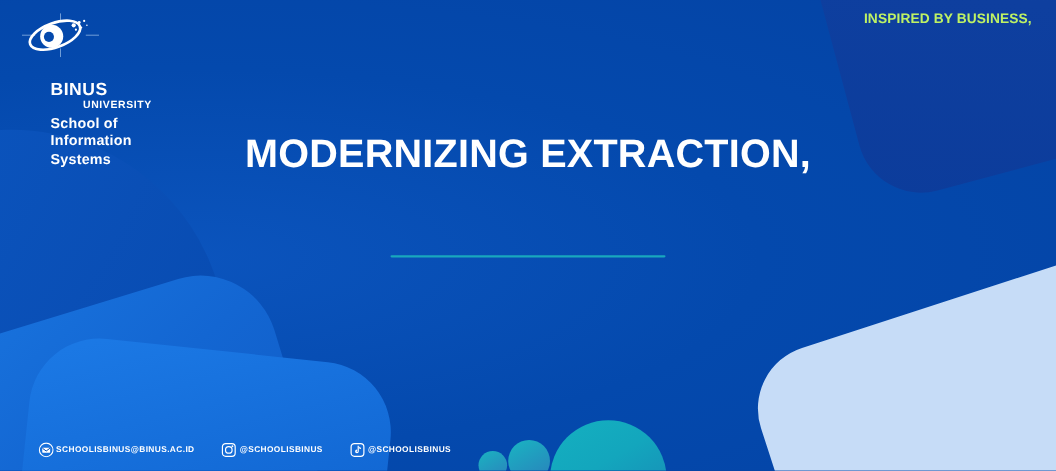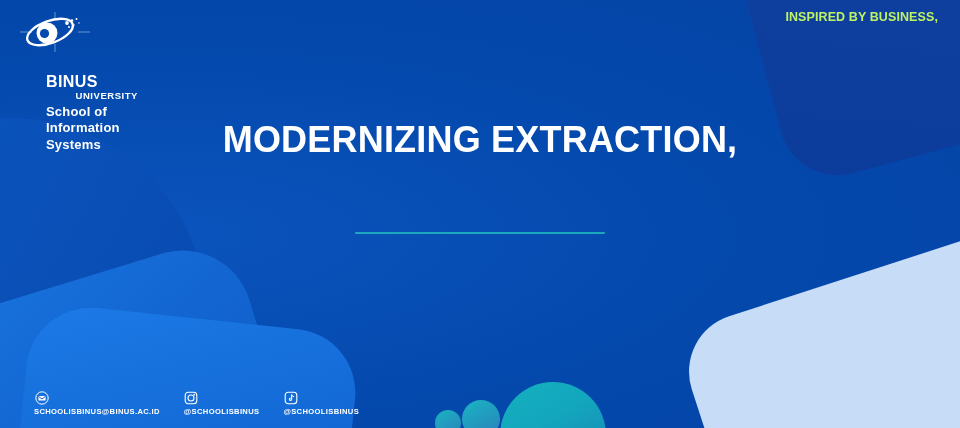--- a/index.html
+++ b/index.html
@@ -169,23 +169,22 @@
   
   .footer {
     position: absolute;
     left: 34px; bottom: 12px;
     display: flex;
     align-items: center;
     gap: 24px;
   }
   .footer-item {
     display: flex;
-    align-items: flex-start;
+    align-items: center;
     gap: 2px;
-    flex-direction: column;
   }
   .footer-icon {
     width: 15px; height: 15px;
     display: flex;
     align-items: center;
     justify-content: center;
   }
   .footer-icon svg { display: block; }
   .footer-label {
     color: #ffffff;

